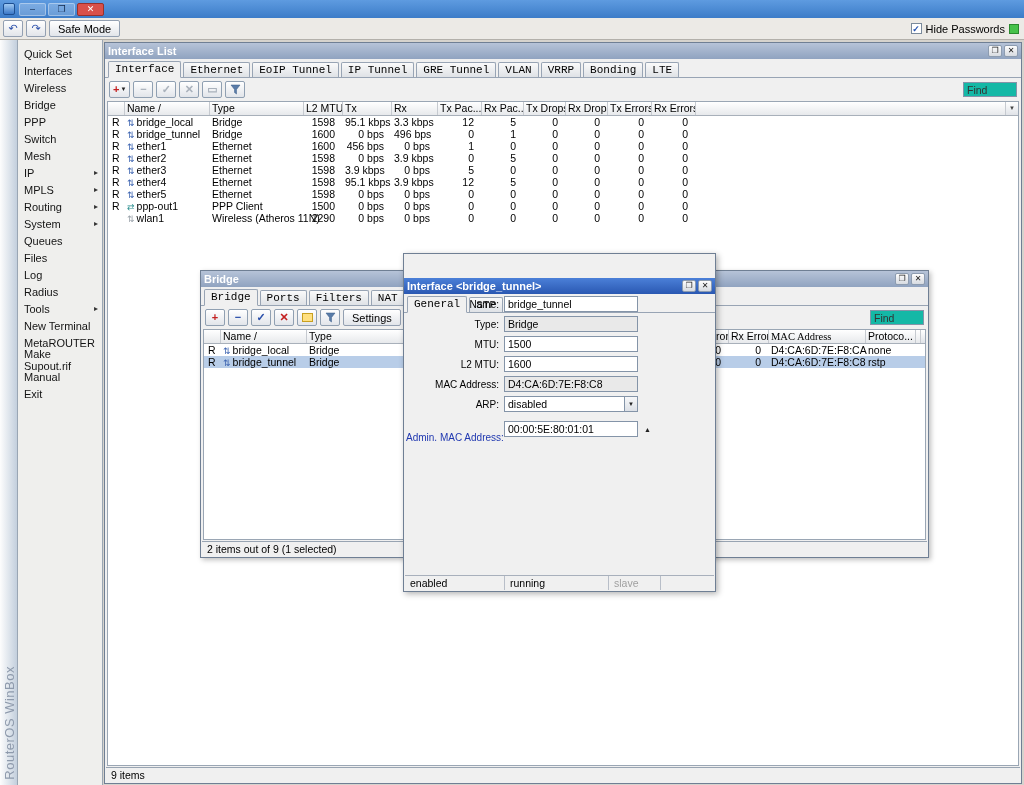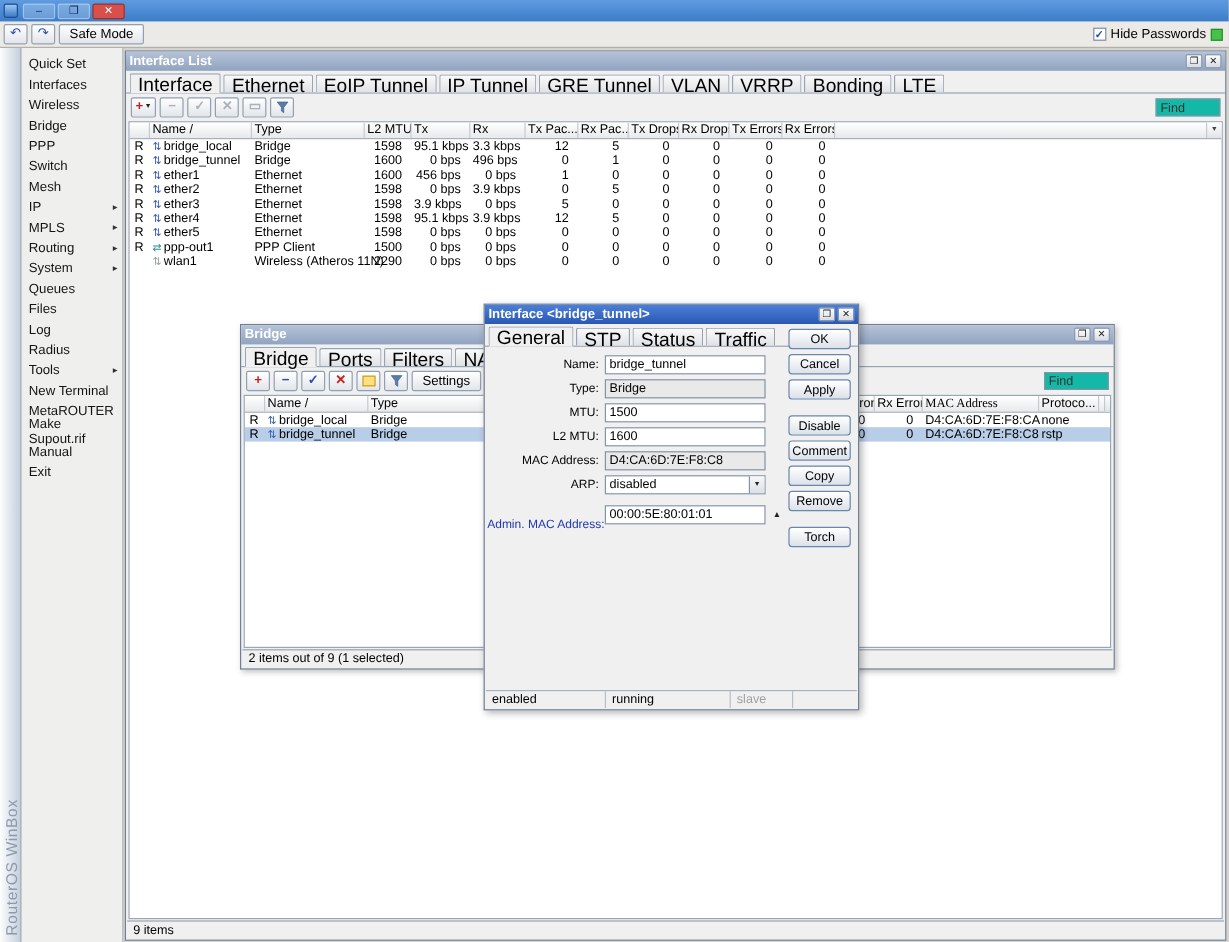--- a/index.html
+++ b/index.html
@@ -42,29 +42,29 @@
 
   
   .mdi { position:absolute; left:103px; top:40px; right:0; bottom:0; background:#d6d3cd; }
   .win { position:absolute; border:1px solid #6f7f94; background:#f0f0f0; }
   .iface-win { left:1px; top:2px; width:918px; height:742px; z-index:1; }
   .bridge-win { left:97px; top:230px; width:729px; height:288px; z-index:2; box-shadow:2px 2px 5px rgba(0,0,0,.25); }
   .dialog-win { left:300px; top:213px; width:313px; height:339px; z-index:3; box-shadow:2px 2px 6px rgba(0,0,0,.3); }
 
   .child-title { height:16px; display:flex; align-items:center; padding:0 3px; gap:2px;
     background:linear-gradient(#b6c3d8,#90a3c0); color:#fff; font-weight:bold; font-size:11px; }
-  .dialog-win .child-title { background:linear-gradient(#4b80d8,#2a58b2); }
+  .dialog-win .child-title { background:linear-gradient(#4b80d8,#2a58b2);margin-top:24px; }
   .child-title .ct-title { flex:1; white-space:nowrap; overflow:hidden; }
   .ct-btn { width:14px; height:12px; background:linear-gradient(#fdfdfd,#d7dbe1); border:1px solid #8d9cb0;
     border-radius:2px; font-size:8px; line-height:10px; text-align:center; color:#222; font-weight:normal; }
 
   .tabs { display:flex; align-items:flex-end; height:19px; padding:2px 3px 0; gap:2px;
     border-bottom:1px solid #98a4b4; position:relative; }
-  .tab { height:15px; padding:1px 6px 0; font-size:16px; border:1px solid #98a4b4; border-bottom:none;
-    border-radius:2px 2px 0 0; background:linear-gradient(#fafafa,#dfe2e6); white-space:nowrap; }
+  .tab { height:15px; padding:1px 6px 0; font-size:11px; border:1px solid #98a4b4; border-bottom:none;
+    border-radius:2px 2px 0 0; background:linear-gradient(#fafafa,#dfe2e6); white-space:nowrap;font-family:Liberation Mono, monospace; }
   .tab.active { height:17px; background:#f0f0f0; border-bottom:1px solid #f0f0f0; margin-bottom:-1px; z-index:2; }
 
   .wtb { height:23px; display:flex; align-items:center; gap:3px; padding:0 4px; }
   .tbtn { min-width:20px; height:17px; border:1px solid #90a0b2; border-radius:2px;
     background:linear-gradient(#ffffff,#e2e5ea); display:flex; align-items:center; justify-content:center;
     gap:1px; padding:0 3px; font-size:11px; }
   .g { font-weight:bold; font-size:11px; line-height:11px; }
   .g.red { color:#c42020; } .g.blue { color:#2a4faa; } .g.dis { color:#aab2bc; } .g.dd { font-size:6px; color:#222; font-weight:normal; }
   .cmnt { width:11px; height:9px; background:#ffe080; border:1px solid #c8a020; }
   .find { margin-left:auto; width:54px; height:15px; border:1px solid #8494a8; background:#14b8a6;
@@ -532,30 +532,20 @@
               <span class="dsel-value" data-name="select-value">disabled</span>
               <span class="darr" data-name="dropdown-arrow-icon">▼</span>
             </div>
           </div>
           <div class="frow fgap" data-name="field-row-admin-mac-address">
             <span class="flabel accent" data-name="admin-mac-address-label">Admin. MAC Address:</span>
             <input class="din" data-name="admin-mac-address-input" value="00:00:5E:80:01:01" style="">
             <span class="dup" data-name="collapse-up-icon">▲</span>
           </div>
         </div>
-      <div class="btn-col" data-name="dialog-buttons">
-          <button class="dbtn" data-name="ok-button">OK</button>
-          <button class="dbtn" data-name="cancel-button">Cancel</button>
-          <button class="dbtn" data-name="apply-button">Apply</button>
-          <button class="dbtn grp" data-name="disable-button">Disable</button>
-          <button class="dbtn" data-name="comment-button">Comment</button>
-          <button class="dbtn" data-name="copy-button">Copy</button>
-          <button class="dbtn" data-name="remove-button">Remove</button>
-          <button class="dbtn grp" data-name="torch-button">Torch</button>
-        </div>
       <div class="dlg-status" data-name="dialog-statusbar">
           <div class="dseg" data-name="status-enabled" style="width: 100px;">enabled</div>
           <div class="dseg" data-name="status-running" style="width: 104px;">running</div>
           <div class="dseg muted" data-name="status-slave" style="width: 52px;">slave</div>
           <div class="dseg fill" data-name="status-filler"></div>
         </div>
     </div>
 
   </div>
 </div>

